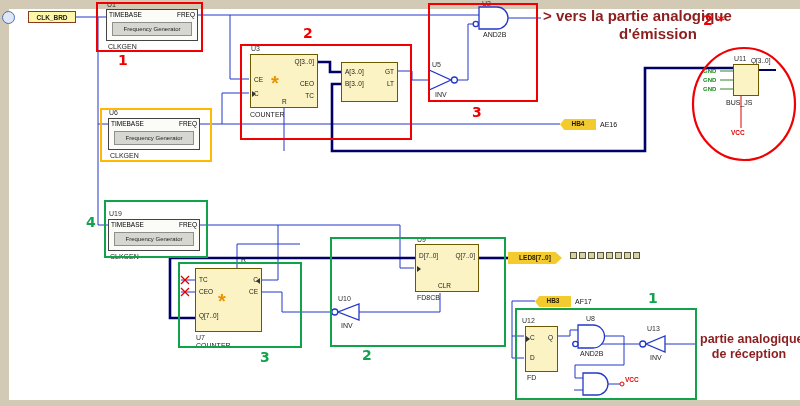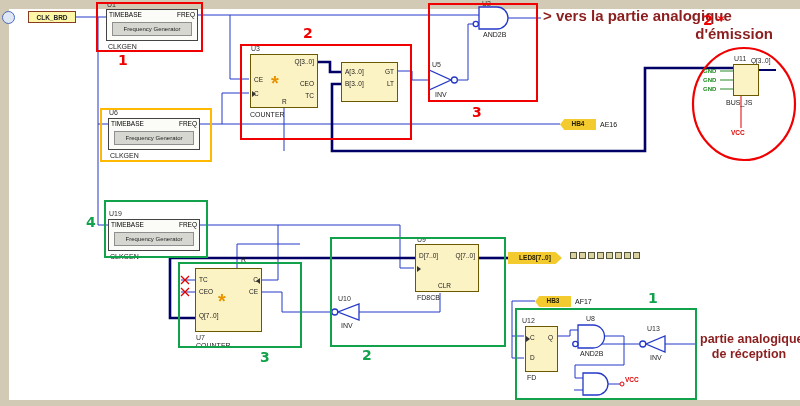--- a/index.html
+++ b/index.html
@@ -163,21 +163,21 @@
   <span class="pin" style="right:3px;top:6px">GT</span>
   <span class="pin" style="right:3px;top:18px">LT</span>
 </div>
 
 <div class="ref" style="left:482px;top:0px">U2</div>
 <div class="lbl" style="left:483px;top:31px">AND2B</div>
 <div class="ref" style="left:432px;top:61px">U5</div>
 <div class="lbl" style="left:435px;top:91px">INV</div>
 
 <div class="maroon" style="left:543px;top:8px">&gt; vers la partie analogique</div>
-<div class="maroon" style="left:543px;top:26px;width:230px;text-align:right">d'émission</div>
+<div class="maroon" style="left:543px;top:26px;width:230px;text-align:center">d'émission</div>
 
 <div class="marker red" style="left:703px;top:13px">2 *</div>
 <div class="ref" style="left:734px;top:55px">U11</div>
 <div class="pin" style="left:751px;top:58px">Q[3..0]</div>
 <div class="ybody" style="left:733px;top:64px;width:26px;height:32px"></div>
 <div class="lbl" style="left:726px;top:99px">BUS_JS</div>
 <div class="gnd" style="left:703px;top:68px">GND</div>
 <div class="gnd" style="left:703px;top:77px">GND</div>
 <div class="gnd" style="left:703px;top:86px">GND</div>
 <div class="vcc" style="left:731px;top:130px">VCC</div>

